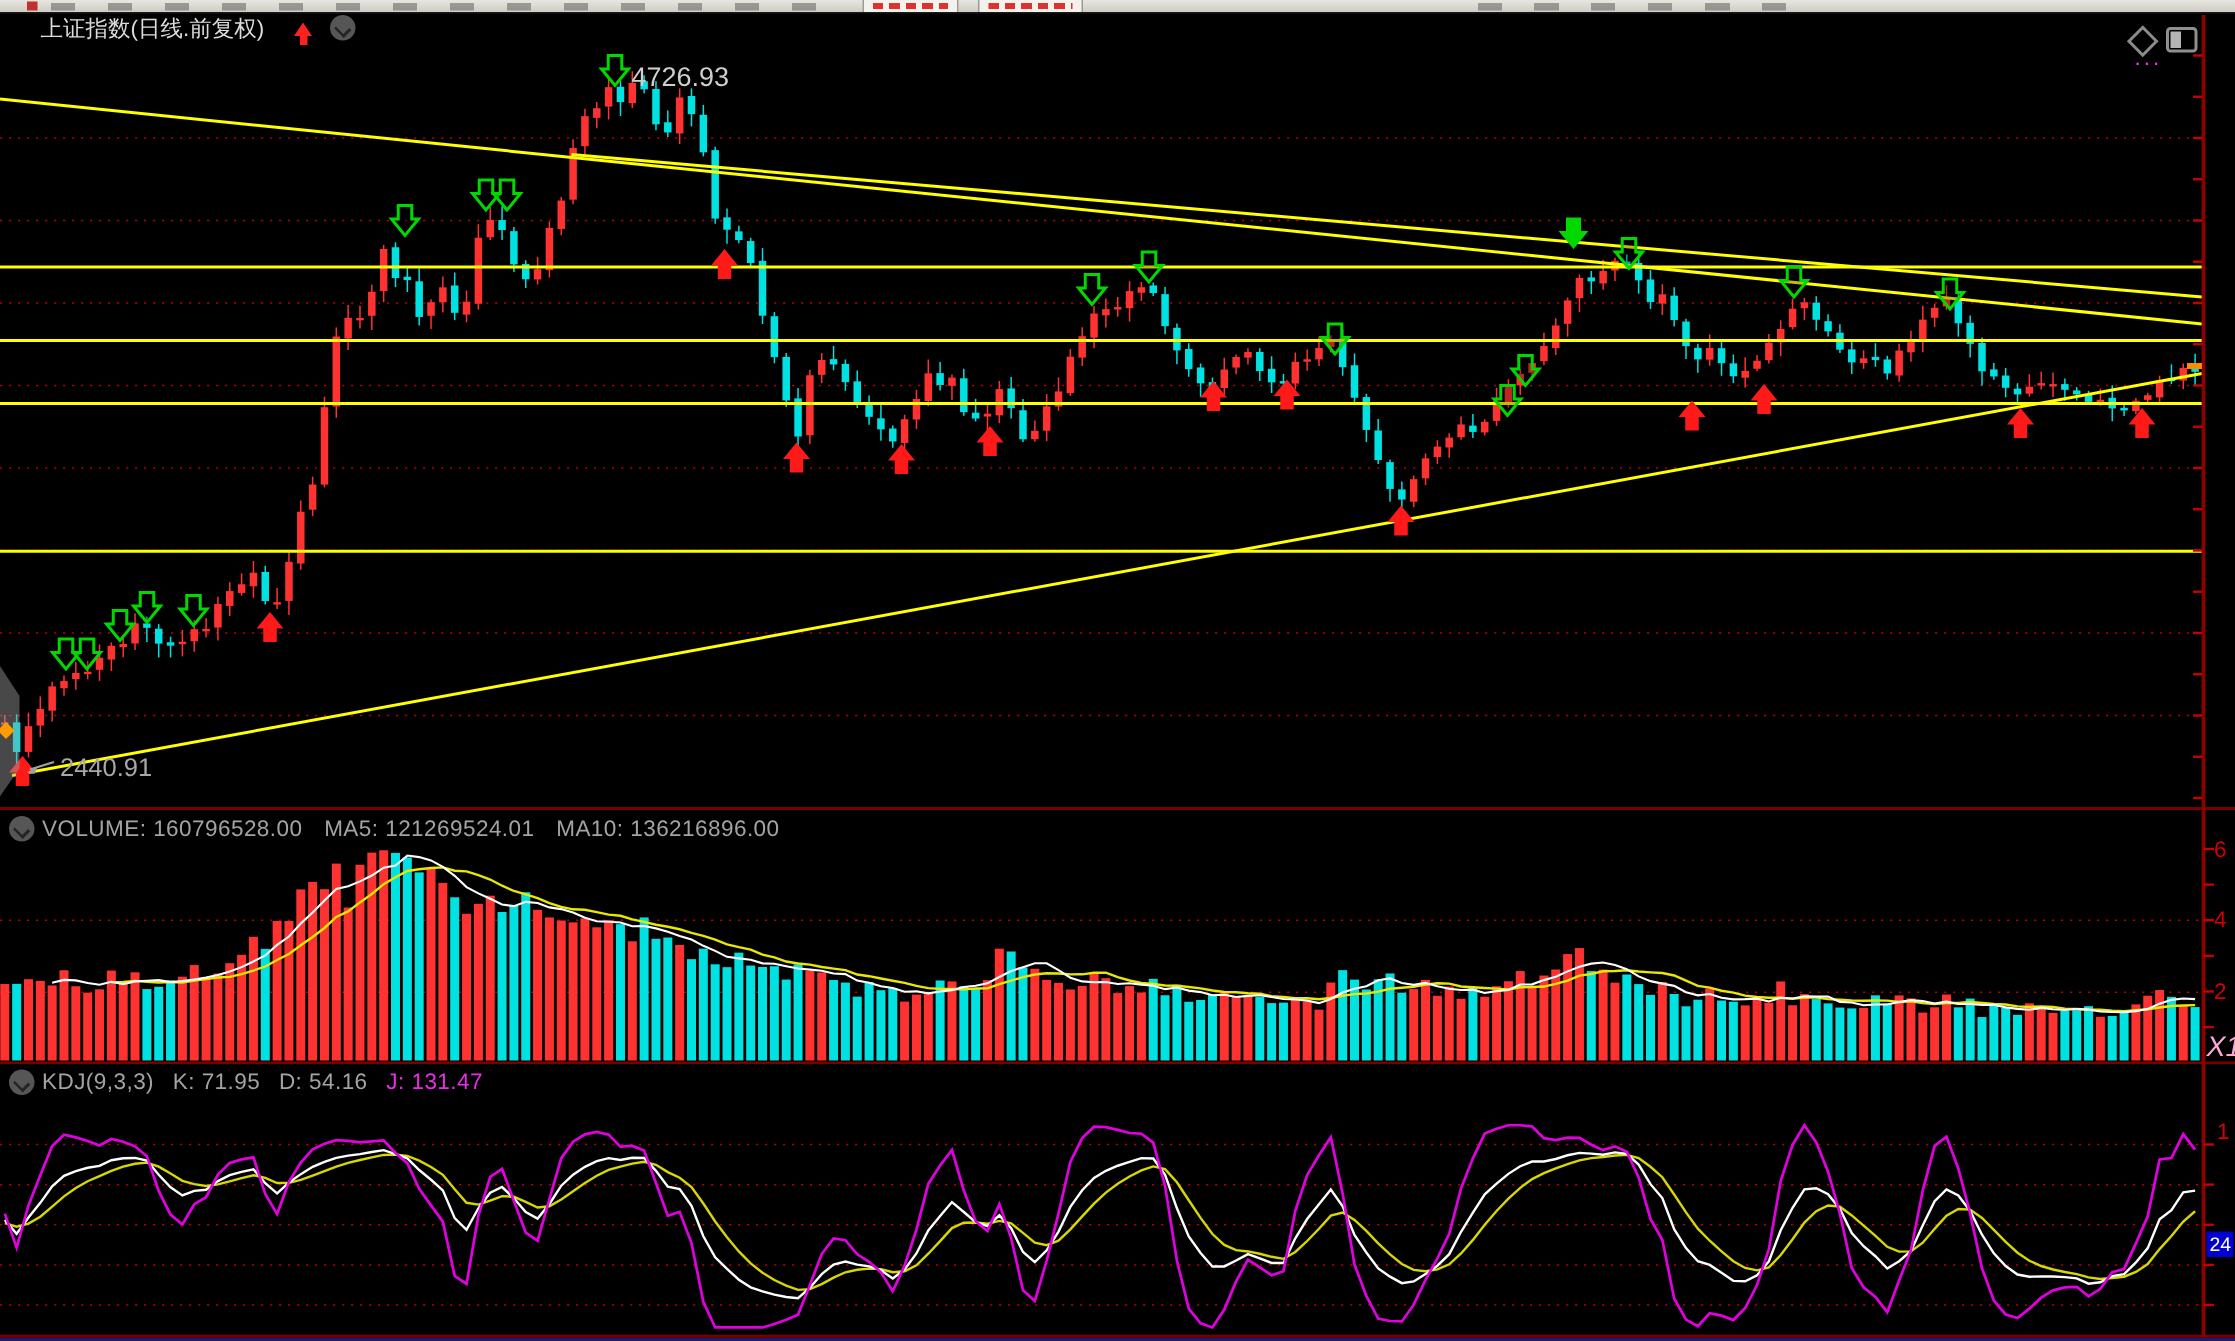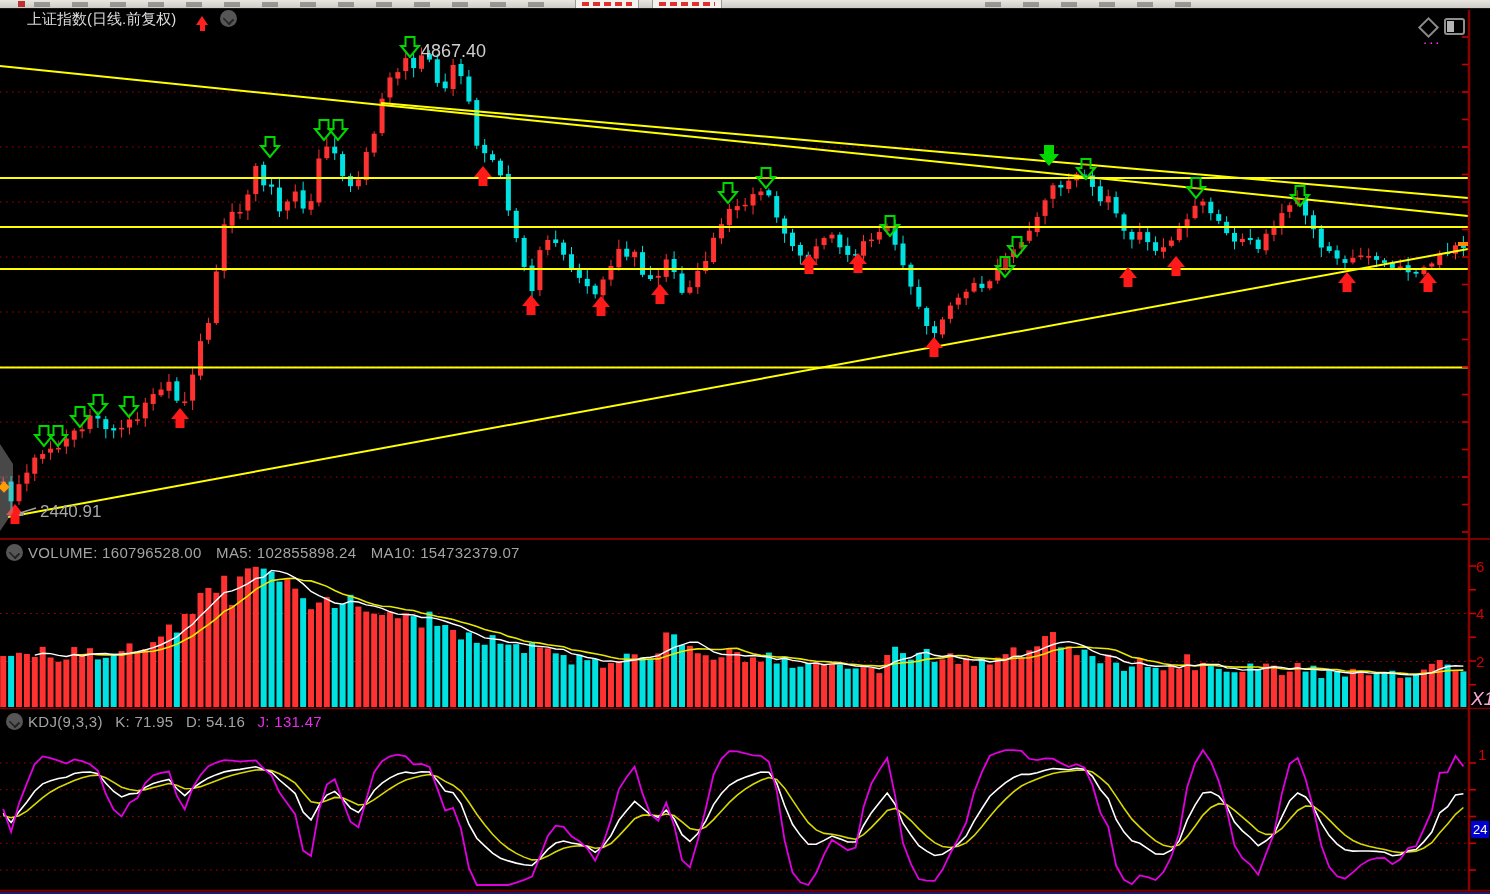--- a/index.html
+++ b/index.html
@@ -726,31 +726,31 @@
       </g>
     </svg>
 
   <div class="ovl title" style="left:27px;top:10px;">上证指数(日线.前复权)</div>
   <div class="ovl" style="left:196px;top:11px;"><span class="hdr-arrow"></span></div>
   <div class="ovl" style="left:220px;top:10px;"><span class="chev"></span></div>
   <div class="ovl diamond" style="left:1421px;top:20px;"></div>
   <div class="ovl splitsq" style="left:1444px;top:18px;"></div>
   <div class="ovl dots" style="left:1423px;top:36px;">...</div>
 
-  <div class="ovl peak" style="left:421px;top:41px;">4867.40</div>
+  <div class="ovl peak" style="left:421px;top:41px;">4726.93</div>
   <div class="ovl low" style="left:40px;top:502px;">2440.91</div>
 
   <div class="ovl" style="left:6px;top:544px;"><span class="chev"></span></div>
   <div class="ovl t15" style="left:28px;top:544px;">
     <span class="wht">VOLUME:</span>
     <span class="wht">160796528.00</span>
     <span class="wht" style="margin-left:10px;">MA5:</span>
-    <span class="wht">102855898.24</span>
+    <span class="wht">121269524.01</span>
     <span class="yel" style="margin-left:10px;">MA10:</span>
-    <span class="yel">154732379.07</span>
+    <span class="yel">136216896.00</span>
   </div>
 
   <div class="ovl" style="left:6px;top:713px;"><span class="chev"></span></div>
   <div class="ovl t15" style="left:28px;top:713px;">
     <span class="wht">KDJ(9,3,3)</span>
     <span class="wht" style="margin-left:8px;">K:</span>
     <span class="wht">71.95</span>
     <span class="yel" style="margin-left:8px;">D:</span>
     <span class="yel">54.16</span>
     <span class="mag" style="margin-left:8px;">J:</span>

